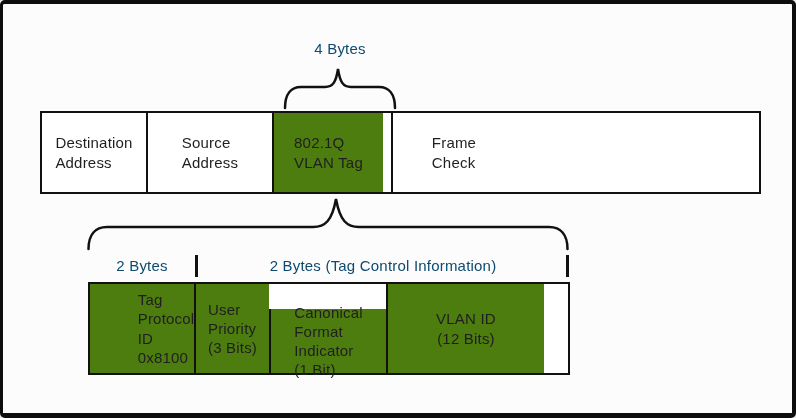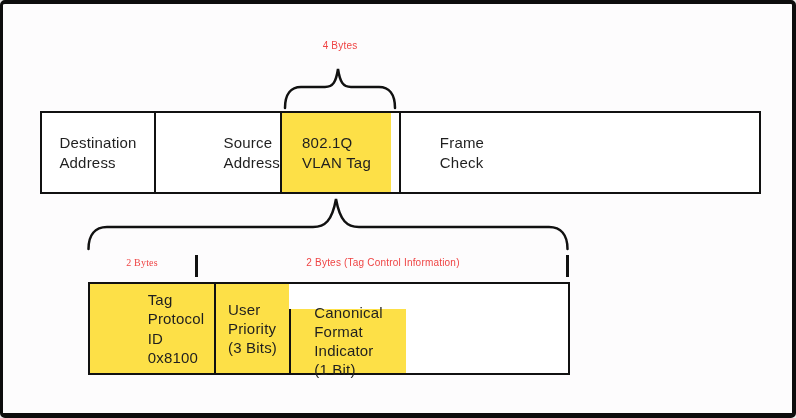--- a/index.html
+++ b/index.html
@@ -12,55 +12,55 @@
     border-left:3px solid #0d0d0d;
     border-right:4px solid #0d0d0d;
     border-radius:5px;
     box-sizing:border-box;
     overflow:hidden;
     font-family:"Liberation Sans", "DejaVu Sans", sans-serif;
     color:#1f1f1f;
   }
   .abs{position:absolute;}
   .annotation{
-    font-size:10px;
+    font-size:15px;
     text-align:center;
-    color:#ef4444;
+    color:#0c4a6e;
     letter-spacing:0.2px;
   }
   .row{
     display:flex;
     box-sizing:border-box;
     border:2px solid #111;
     background:#fff;
   }
   .cell{
     box-sizing:border-box;
     display:flex;
     align-items:center;
     justify-content:center;
     border-left:2px solid #111;
     background:#fff;
   }
   .cell:first-child{border-left:none;}
-  .cell.blue{background:#fde047;}
+  .cell.blue{background:#4d7c0f;}
   .cell-text{
     display:inline-block;
     white-space:pre-line;
     text-align:left;
     font-size:15px;
     line-height:1.27;
     letter-spacing:0.2px;
   }
   .cell-text.center{text-align:center;}
   
-  .fc0{width:112px;} .fc1{width:126px;justify-content:flex-end;} .fc2{width:111px;}
+  .fc0{width:104px;} .fc1{width:126px;} .fc2{width:111px;}
   .fc3{width:116px;} .fc4{width:124px;} .fc5{width:124px;margin-left:8px;}
   
-  .tc0{width:124px;padding-left:48px;} .tc1{width:75px;justify-content:center;} .tc2{width:117px;margin-top:25px;} .tc3{width:158px;}
+  .tc0{width:104px;padding-left:48px;} .tc1{width:75px;justify-content:center;} .tc2{width:117px;margin-top:25px;} .tc3{width:158px;}
   .tick{
     width:2.5px;height:22px;background:#111;
   }
   svg{display:block;}
 </style>
 </head>
 <body>
 
 <div id="stage">
 
@@ -86,21 +86,21 @@
     <div class="cell fc5">
       <span class="cell-text">Frame
 Check</span>
     </div>
   </div>
 
   <svg class="abs" style="left:84px;top:191px;" width="484" height="56" viewBox="0 0 484 56">
     <path d="M 1.5,54 C 1.5,40 8,32 20,32 L 226,32 C 238,32 245,26 249,4 C 253,26 260,32 272,32 L 462,32 C 474,32 480.5,40 480.5,54" fill="none" stroke="#111" stroke-width="2.5" stroke-linecap="round"></path>
   </svg>
 
-  <div class="abs annotation" style="left:85px;top:253px;width:108px;font-family:Liberation Serif, serif;">2 Bytes</div>
+  <div class="abs annotation" style="left:85px;top:253px;width:108px;">2 Bytes</div>
   <div class="abs tick" style="left:192px;top:251px;"></div>
   <div class="abs annotation" style="left:195px;top:253px;width:370px;text-align:center;">2 Bytes (Tag Control Information)</div>
   <div class="abs tick" style="left:563px;top:251px;"></div>
 
   <div class="abs row" style="left:85px;top:278px;width:482px;height:93px;">
     <div class="cell tc0 blue">
       <span class="cell-text">Tag
 Protocol
 ID
 0x8100</span>
@@ -109,15 +109,19 @@
       <span class="cell-text">User
 Priority
 (3 Bits)</span>
     </div>
     <div class="cell tc2 blue">
       <span class="cell-text">Canonical
 Format
 Indicator
 (1 Bit)</span>
     </div>
+    <div class="cell tc3 blue">
+      <span class="cell-text center">VLAN ID
+(12 Bits)</span>
+    </div>
   </div>
 
 </div>
 
 </body></html>

